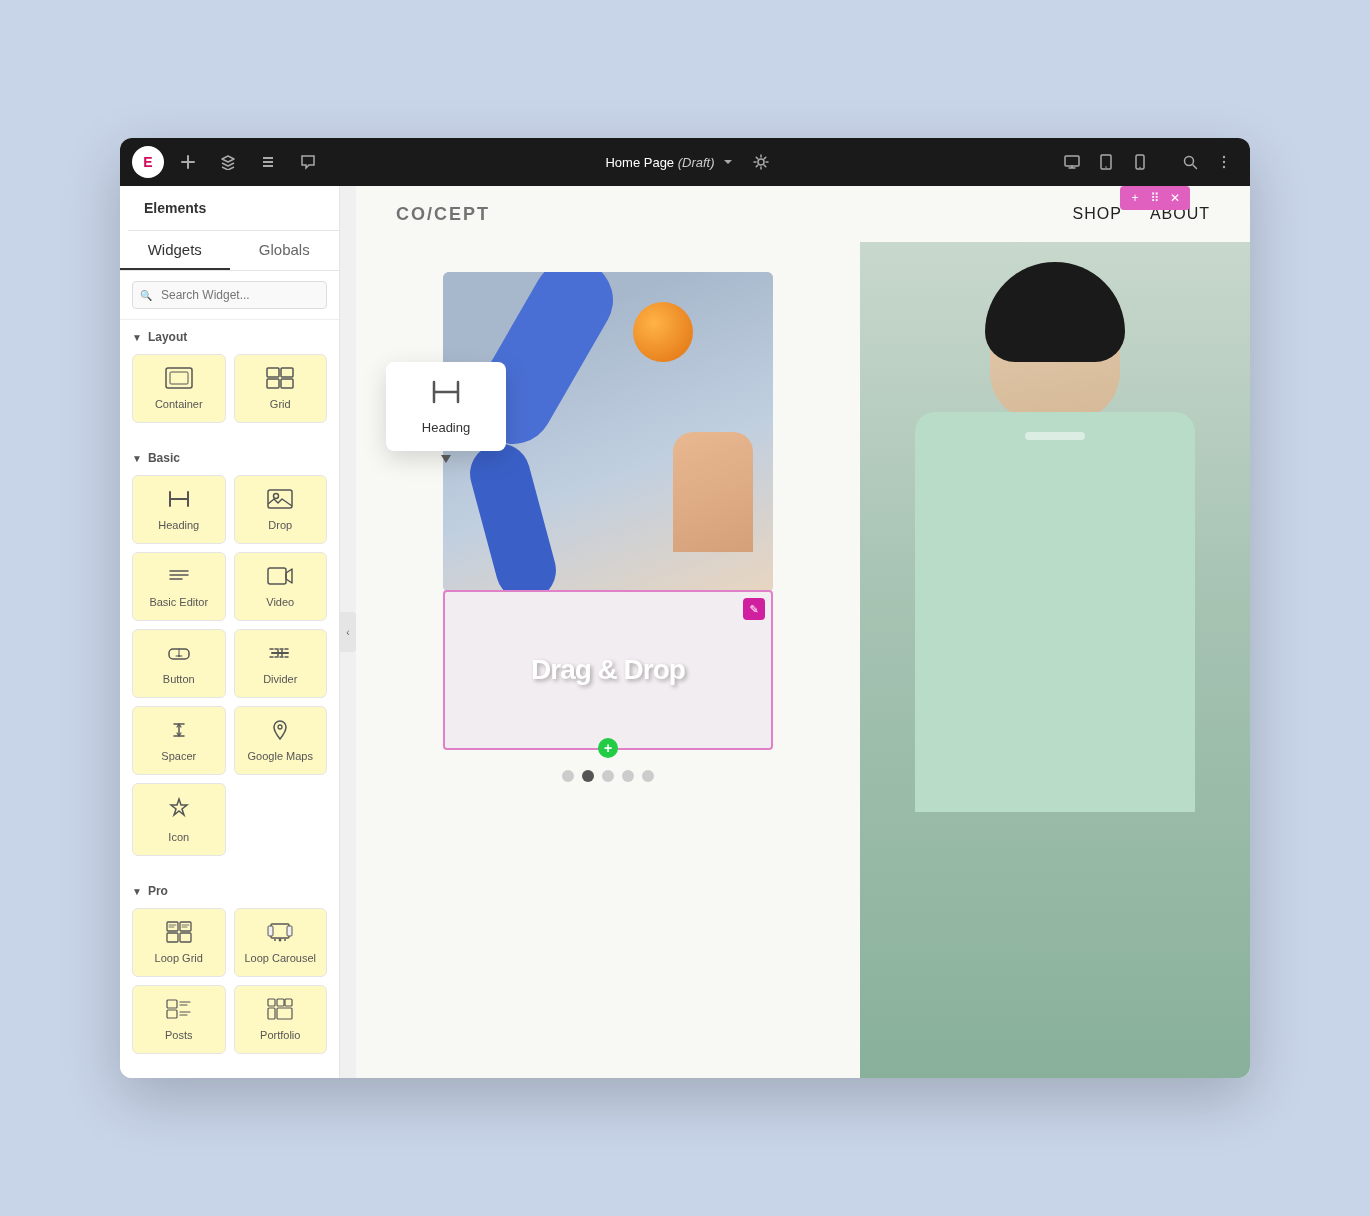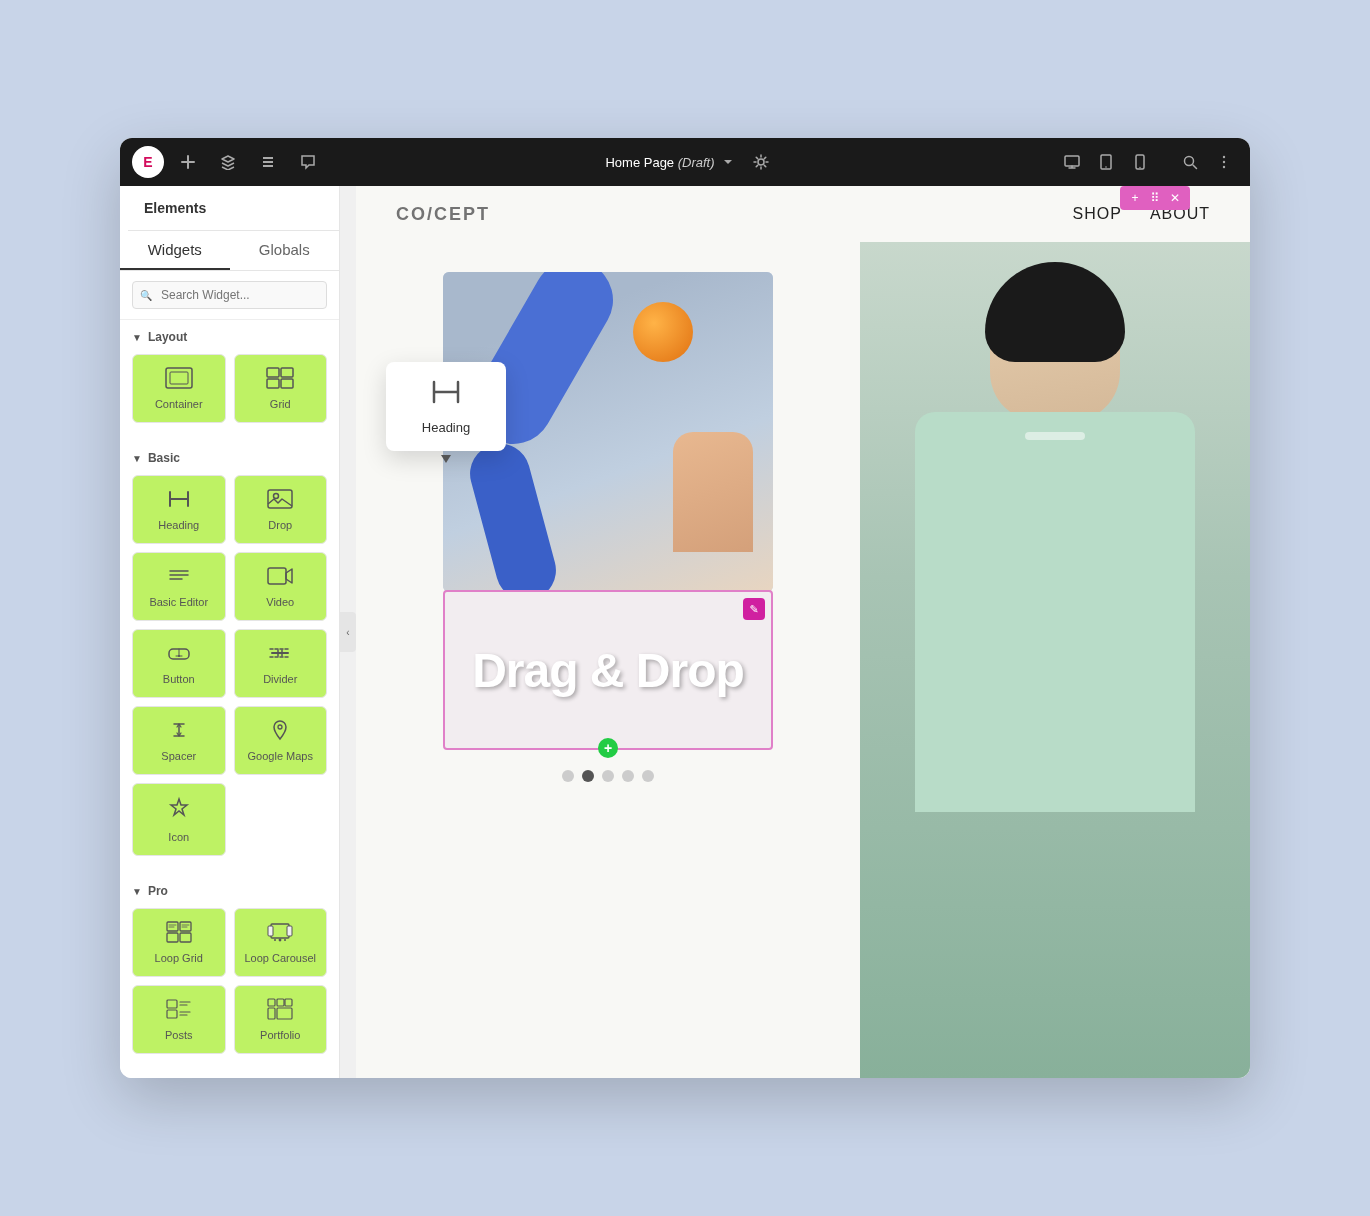--- a/index.html
+++ b/index.html
@@ -172,21 +172,21 @@
     }
     .widget-item {
       border: 1px solid #e5e5e5;
       border-radius: 6px;
       padding: 12px 8px;
       display: flex;
       flex-direction: column;
       align-items: center;
       gap: 6px;
       cursor: pointer;
-      background: #bef264;
+      background: #fef9c3;
     }
     .widget-icon {
       font-size: 20px;
       color: #555;
       line-height: 1;
     }
     .widget-label {
       font-size: 11px;
       color: #555;
       text-align: center;
@@ -301,21 +301,21 @@
       border: 2px solid #e080c8;
       border-radius: 4px;
       position: relative;
       margin-top: -2px;
       background: rgba(200, 150, 200, 0.1);
       display: flex;
       align-items: center;
       justify-content: center;
     }
     .drag-drop-text {
-      font-size: 48px;
+      font-size: 28px;
       font-weight: 900;
       color: #fff;
       text-shadow: 2px 2px 4px rgba(0,0,0,0.3);
       letter-spacing: -1px;
     }
     .edit-icon-corner {
       position: absolute;
       top: 6px;
       right: 6px;
       width: 22px;

